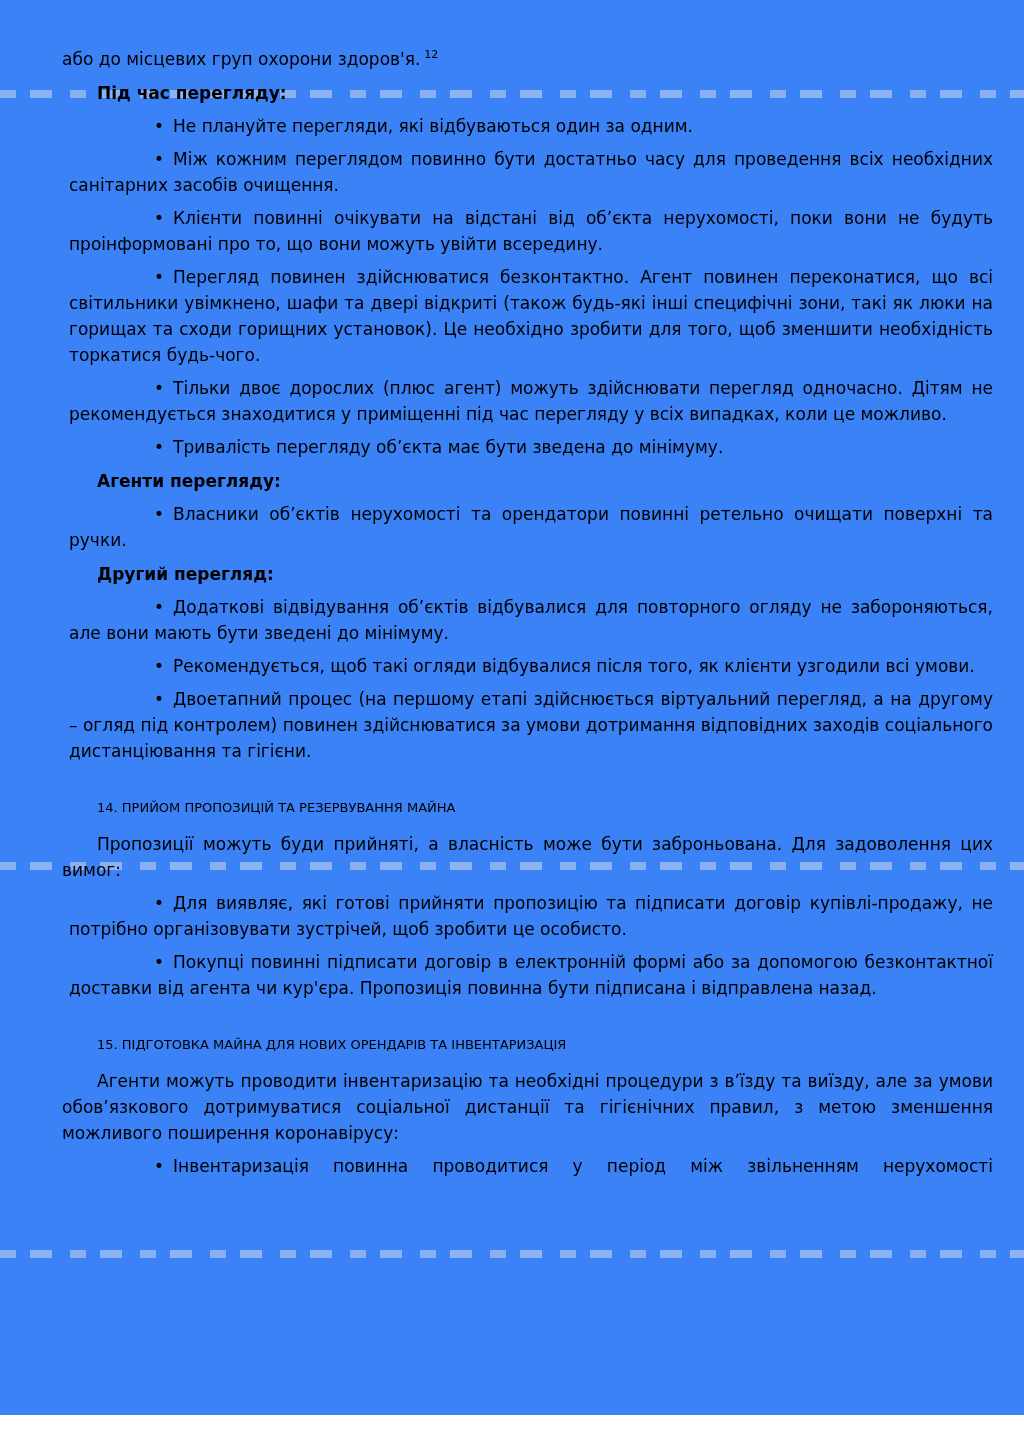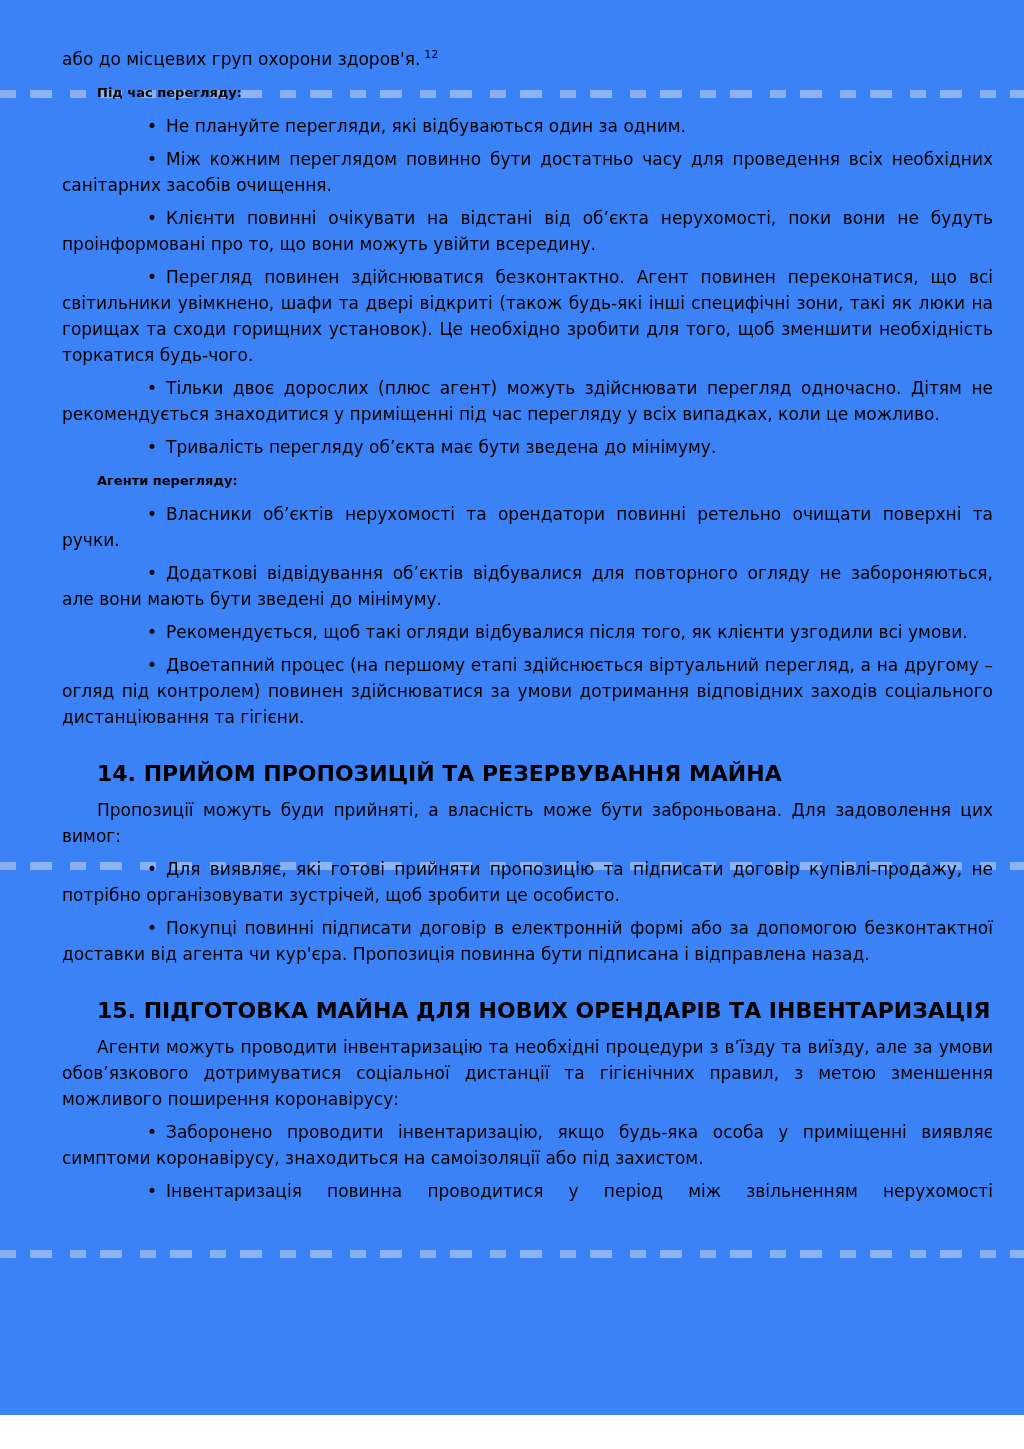--- a/index.html
+++ b/index.html
@@ -15,33 +15,33 @@
     overflow:hidden;
   }
   .para{
     font-size:17px;
     line-height:26px;
     text-align:justify;
     margin:0 0 7px 0;
   }
   .cont{text-indent:0;}
   .body-ind{text-indent:35px;margin-top:8px;}
-  .bullet{text-indent:85px;}
+  .bullet{text-indent:85px;margin-left:7px;}
   .bullet-glyph{margin-right:9px;}
   .subheading{
     font-weight:bold;
-    font-size:13px;
+    font-size:17px;
     line-height:26px;
     text-indent:35px;
     text-align:left;
     margin:8px 0 7px 0;
   }
   .section-heading{
-    font-weight:bold;
-    font-size:22px;
+    font-weight:normal;
+    font-size:13px;
     line-height:28px;
     text-indent:35px;
     text-align:left;
     margin:30px 0 9px 0;
   }
   sup.fn{
     font-size:11px;
     line-height:0;
     vertical-align:super;
     margin-left:4px;
@@ -84,38 +84,38 @@
     <p class="para bullet"><span class="bullet-glyph">•</span><span>Перегляд повинен здійснюватися безконтактно. Агент повинен переконатися, що всі світильники увімкнено, шафи та двері відкриті (також будь-які інші специфічні зони, такі як люки на горищах та сходи горищних установок). Це необхідно зробити для того, щоб зменшити необхідність торкатися будь-чого.</span></p>
 
     <p class="para bullet"><span class="bullet-glyph">•</span><span>Тільки двоє дорослих (плюс агент) можуть здійснювати перегляд одночасно. Дітям не рекомендується знаходитися у приміщенні під час перегляду у всіх випадках, коли це можливо.</span></p>
 
     <p class="para bullet"><span class="bullet-glyph">•</span><span>Тривалість перегляду об’єкта має бути зведена до мінімуму.</span></p>
 
     <p class="subheading">Агенти перегляду:</p>
 
     <p class="para bullet"><span class="bullet-glyph">•</span><span>Власники  об’єктів нерухомості та орендатори повинні ретельно очищати поверхні та ручки.</span></p>
 
+    <p class="subheading">Другий перегляд:</p>
 
     <p class="para bullet"><span class="bullet-glyph">•</span><span>Додаткові відвідування об’єктів відбувалися для повторного огляду не забороняються, але вони мають бути зведені до мінімуму.</span></p>
 
     <p class="para bullet"><span class="bullet-glyph">•</span><span>Рекомендується, щоб такі огляди відбувалися після того, як клієнти узгодили всі умови.</span></p>
 
     <p class="para bullet"><span class="bullet-glyph">•</span><span>Двоетапний процес (на першому етапі здійснюється віртуальний перегляд, а на другому – огляд під контролем) повинен здійснюватися за умови дотримання відповідних заходів соціального дистанціювання та гігієни.</span></p>
 
     <p class="section-heading">14. ПРИЙОМ ПРОПОЗИЦІЙ ТА РЕЗЕРВУВАННЯ МАЙНА</p>
 
     <p class="para body-ind">Пропозиції можуть буди прийняті, а власність може бути заброньована. Для задоволення цих вимог:</p>
 
 
     <p class="para bullet"><span class="bullet-glyph">•</span><span>Для виявляє, які готові прийняти пропозицію та підписати договір купівлі-продажу, не потрібно організовувати зустрічей, щоб зробити це особисто.</span></p>
 
     <p class="para bullet"><span class="bullet-glyph">•</span><span>Покупці повинні підписати договір в електронній формі або за допомогою безконтактної доставки від агента чи кур'єра. Пропозиція повинна бути підписана і відправлена назад.</span></p>
 
     <p class="section-heading">15. ПІДГОТОВКА МАЙНА ДЛЯ НОВИХ ОРЕНДАРІВ ТА ІНВЕНТАРИЗАЦІЯ</p>
 
     <p class="para body-ind">Агенти можуть проводити інвентаризацію та необхідні процедури з в’їзду та виїзду, але за умови обов’язкового дотримуватися соціальної дистанції та гігієнічних правил, з метою зменшення можливого поширення коронавірусу:</p>
 
-    <p class="para bullet"><span class="bullet-glyph">•</span><span>Заборонено проводити інвентаризацію, якщо будь-яка особа у приміщенні виявляє симптоми коронавірусу, знаходиться на самоізоляції або під захистом.</span></p>
 
     <p class="para bullet stretch"><span class="bullet-glyph">•</span><span>Інвентаризація повинна проводитися у період між звільненням нерухомості</span></p>
 
   </div>
 </div>
 
 </body></html>

